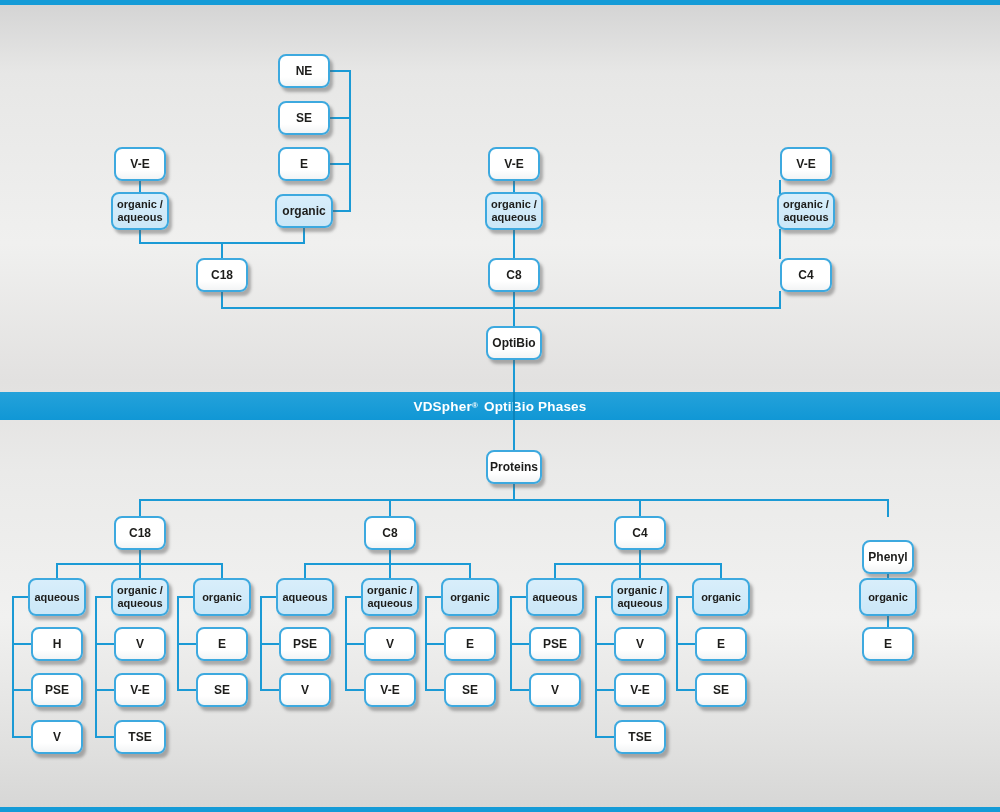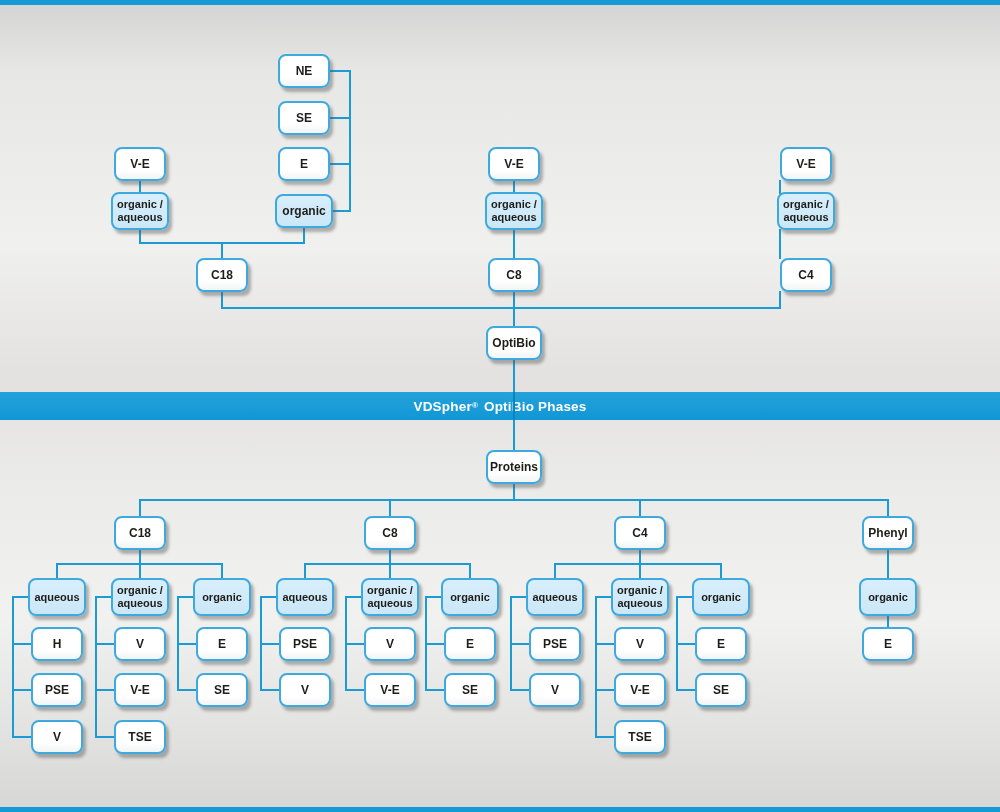--- a/index.html
+++ b/index.html
@@ -149,21 +149,21 @@
 
   <div id="banner">
     <span>VDSpher</span><sup>®</sup>&nbsp;<span>OptiBio Phases</span>
   </div>
 
   <div class="node wide" style="left:486px;top:450px">Proteins</div>
 
   <div class="node" style="left:114px;top:516px">C18</div>
   <div class="node" style="left:364px;top:516px">C8</div>
   <div class="node" style="left:614px;top:516px">C4</div>
-  <div class="node" style="left:862px;top:516px">Phenyl</div>
+  <div class="node" style="left:862px;top:540px">Phenyl</div>
 
   <div class="node blue cat" style="left:28px;top:578px">aqueous</div>
   <div class="node blue cat" style="left:111px;top:578px">organic /
 aqueous</div>
   <div class="node blue cat" style="left:193px;top:578px">organic</div>
   <div class="node blue cat" style="left:276px;top:578px">aqueous</div>
   <div class="node blue cat" style="left:361px;top:578px">organic /
 aqueous</div>
   <div class="node blue cat" style="left:441px;top:578px">organic</div>
   <div class="node blue cat" style="left:526px;top:578px">aqueous</div>

